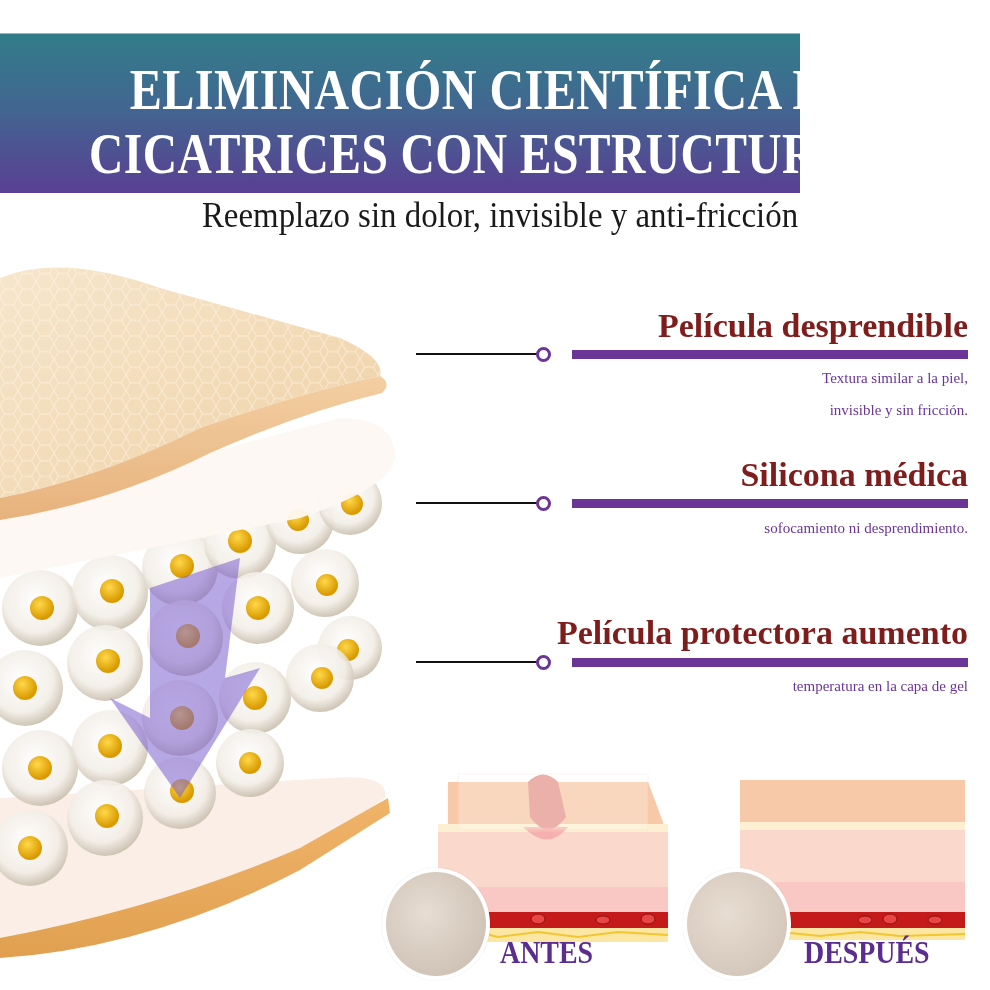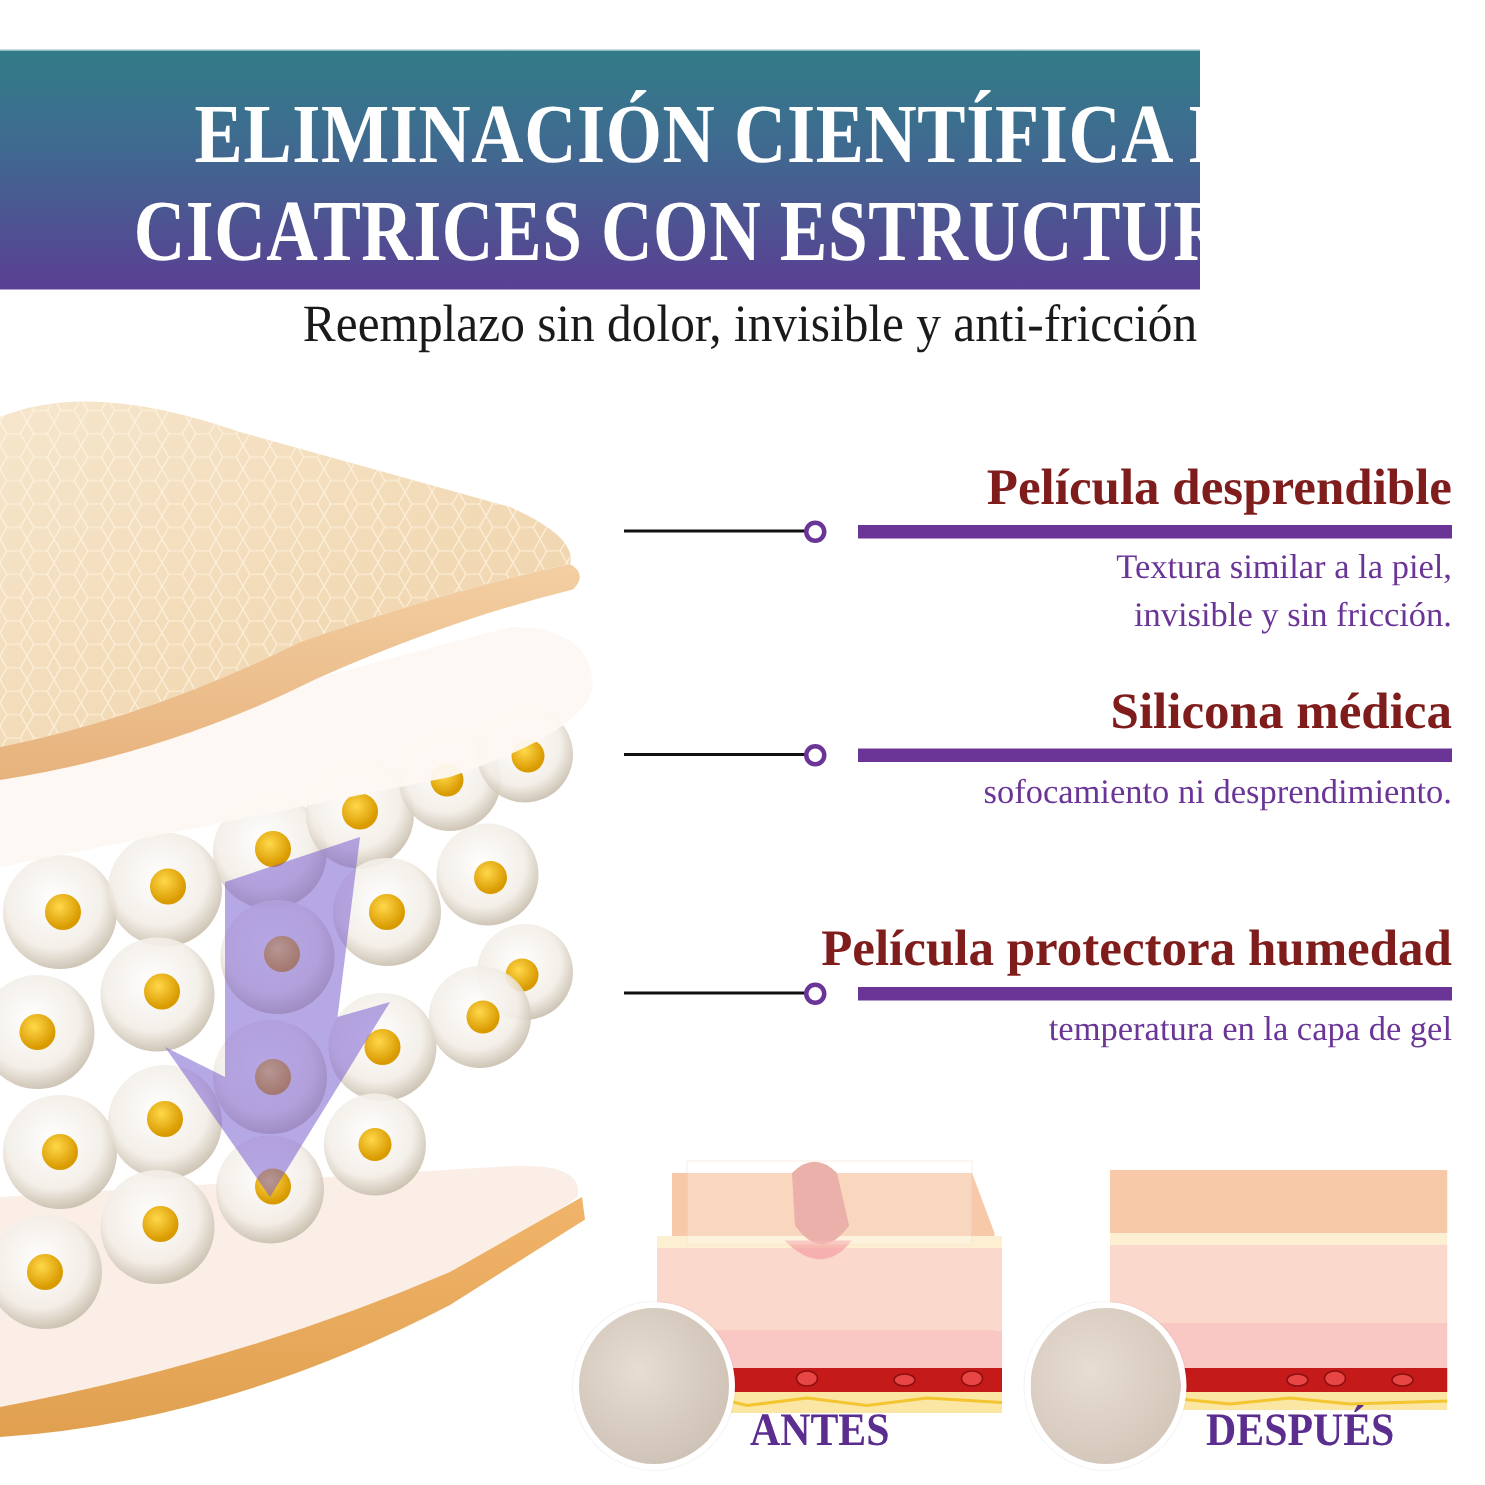--- a/index.html
+++ b/index.html
@@ -29,21 +29,21 @@
   
   .illus { position:absolute; left:0; top:258px; width:400px; height:700px; }
 
   
   .feature { position:absolute; right:22px; width:560px; text-align:right; }
   .feature .title {
     font-family:"Liberation Serif", serif; font-weight:bold; color:#7f1d1d;
     font-size:34px; white-space:nowrap; line-height:40px;
   }
   .feature .desc {
-    font-family:"Liberation Serif", serif; color:#6a3597; font-size:23px;
+    font-family:"Liberation Serif", serif; color:#6a3597; font-size:15px;
     line-height:32px; white-space:nowrap; margin-top:8px;
   }
   .connector { position:absolute; left:416px; height:14px; width:574px; }
   .connector .thin { position:absolute; left:0; top:6px; width:122px; height:2px; background:#111; }
   .connector .ring { position:absolute; left:120px; top:0; width:15px; height:15px; border:3px solid #6a3597; border-radius:50%; background:#fff; }
   .connector .bar { position:absolute; left:156px; top:3px; width:396px; height:9px; background:#6a3597; }
 
   
   .ba-label {
     position:absolute; font-family:"Liberation Serif", serif; font-weight:bold;
@@ -172,21 +172,21 @@
 <div class="connector" style="top:496px;">
   <div class="thin"></div>
   <div class="ring"></div>
   <div class="bar"></div>
 </div>
 <div class="feature" style="top:512px;">
   <div class="desc" style="margin-top:0">sofocamiento ni desprendimiento.</div>
 </div>
 
 <div class="feature" style="top:613px;">
-  <div class="title">Película protectora humedad</div>
+  <div class="title">Película protectora aumento</div>
 </div>
 <div class="connector" style="top:655px;">
   <div class="thin"></div>
   <div class="ring"></div>
   <div class="bar"></div>
 </div>
 <div class="feature" style="top:670px;">
   <div class="desc" style="margin-top:0">temperatura en la capa de gel</div>
 </div>
 

